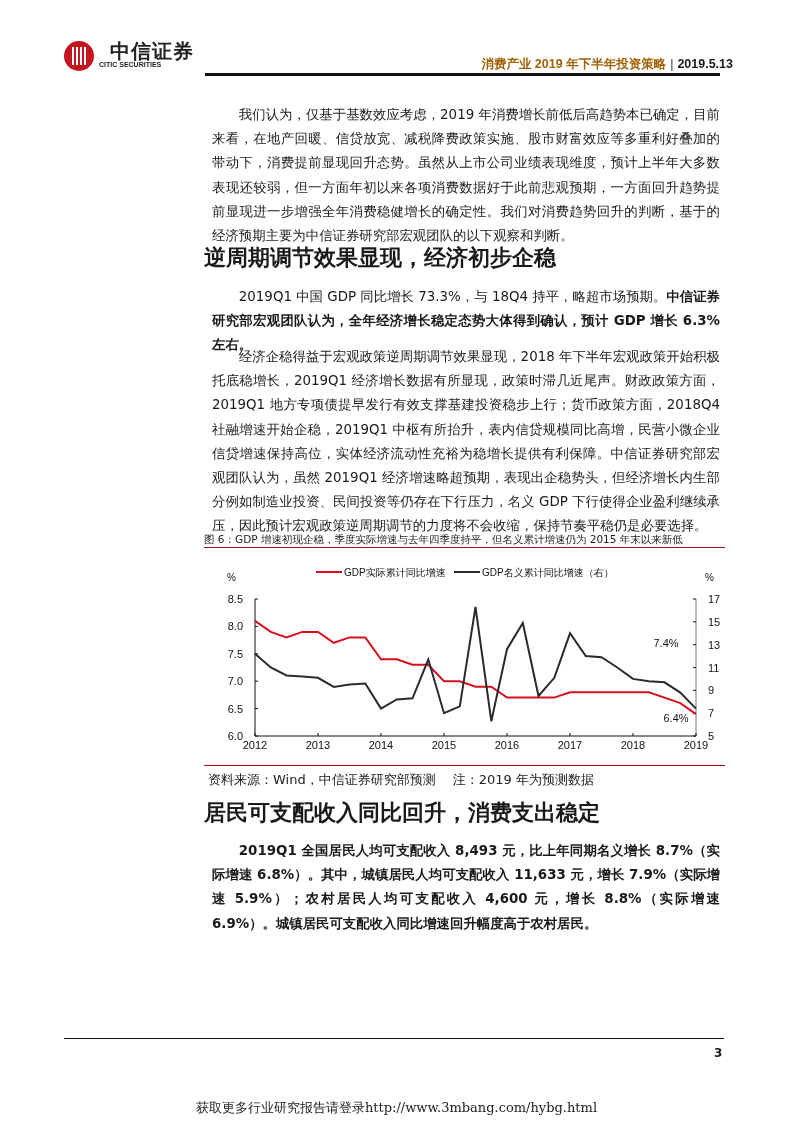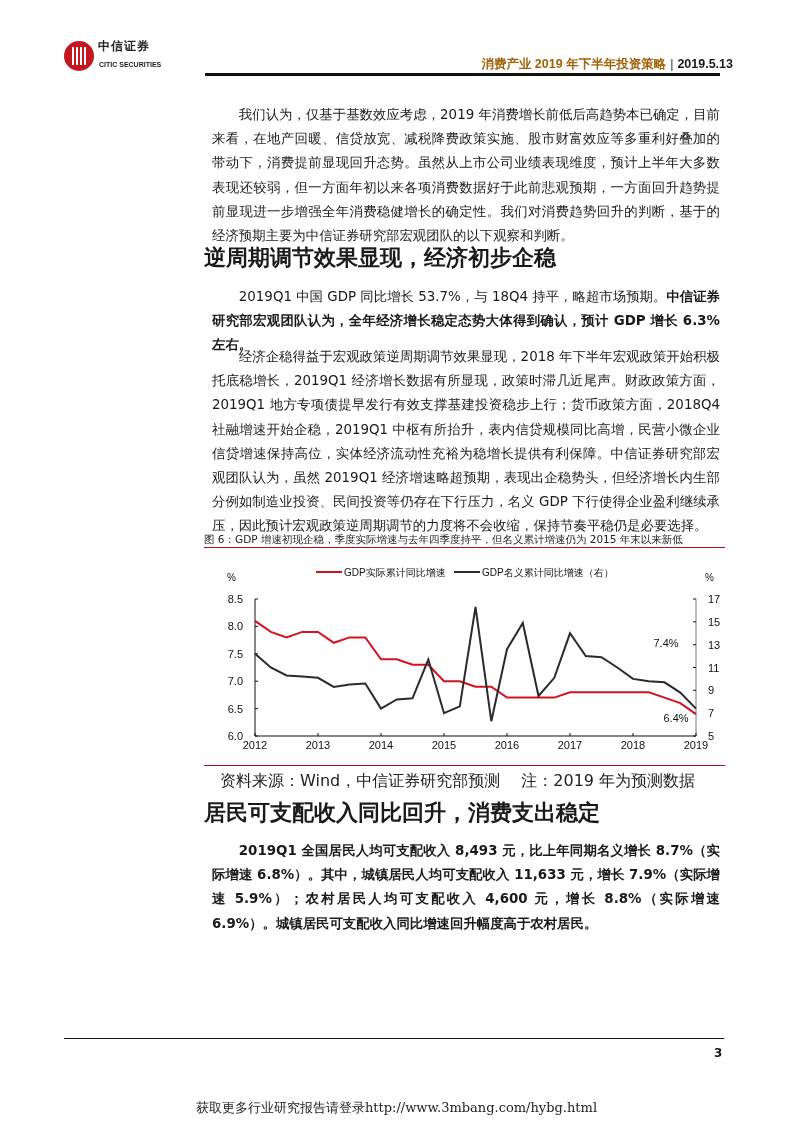--- a/index.html
+++ b/index.html
@@ -3,36 +3,36 @@
 <meta charset="utf-8">
 <style>
   html, body { margin:0; padding:0; }
   body { width:793px; height:1122px; background:#ffffff; position:relative; overflow:hidden;
          font-family:"DejaVu Sans","Liberation Sans",sans-serif; color:#1a1a1a; }
   .abs { position:absolute; }
   
   .logo { left:64px; top:38px; width:110px; height:36px; }
   .logo-circle { position:absolute; left:0; top:3px; width:30px; height:30px; border-radius:50%; background:#c4161c; }
   .logo-circle span { position:absolute; top:6px; width:2px; height:18px; background:#fff; }
-  .logo-cn { position:absolute; left:34px; top:0px; font-size:12px; font-weight:bold; color:#222; letter-spacing:1px; white-space:nowrap; }
+  .logo-cn { position:absolute; left:46px; top:0px; font-size:20px; font-weight:bold; color:#222; letter-spacing:1px; white-space:nowrap; }
   .logo-en { position:absolute; left:35px; top:23px; font-size:7px; color:#222; font-family:"Liberation Sans",sans-serif; font-weight:bold; white-space:nowrap; }
   .hdr-title { right:60px; top:56px; font-size:12.5px; font-weight:bold; white-space:nowrap; font-family:"Liberation Sans",sans-serif; }
   .hdr-title .red { color:#a16207; }
   .hdr-title .sep { color:#333; font-weight:normal; margin:0 4px; }
   .hdr-rule { left:205px; top:73px; width:515px; height:3px; background:#111; }
   
   .para { left:204px; width:524px; font-size:13.4px; line-height:24.2px; text-align:justify; }
   .para p { margin:8px; text-indent:2em; }
   .h2 { left:204px; font-size:22px; font-weight:bold; white-space:nowrap; }
   b.strong { font-weight:bold; }
   
   .fig-caption { left:204px; top:533px; font-size:10.5px; white-space:nowrap; color:#222; }
   .fig-rule { left:204px; top:547px; width:521px; height:1px; background:#a31515; }
   .fig-rule2 { left:204px; top:765px; width:521px; height:1px; background:#a31515; }
-  .fig-source { left:220px; top:771px; font-size:16px; white-space:nowrap; color:#222; }
+  .fig-source { left:208px; top:771px; font-size:13px; white-space:nowrap; color:#222; }
   .chart { left:200px; top:556px; width:540px; height:205px; }
   
   .foot-rule { left:64px; top:1038px; width:660px; height:1px; background:#111; }
   .page-num { left:714px; top:1046px; font-size:12px; font-weight:bold; }
   .promo { left:0; width:793px; top:1099px; text-align:center; font-size:13px; font-family:"DejaVu Serif","Liberation Serif",serif; color:#222; }
 </style>
 </head>
 <body>
 
 <div class="abs logo">
@@ -49,21 +49,21 @@
   <span class="red">消费产业 2019 年下半年投资策略</span><span class="sep">|</span><span>2019.5.13</span>
 </div>
 <div class="abs hdr-rule"></div>
 
 <div class="abs para" style="top:95px;">
   <p>我们认为，仅基于基数效应考虑，2019 年消费增长前低后高趋势本已确定，目前来看，在地产回暖、信贷放宽、减税降费政策实施、股市财富效应等多重利好叠加的带动下，消费提前显现回升态势。虽然从上市公司业绩表现维度，预计上半年大多数表现还较弱，但一方面年初以来各项消费数据好于此前悲观预期，一方面回升趋势提前显现进一步增强全年消费稳健增长的确定性。我们对消费趋势回升的判断，基于的经济预期主要为中信证券研究部宏观团队的以下观察和判断。</p>
 </div>
 
 <div class="abs h2" style="top:243px;">逆周期调节效果显现，经济初步企稳</div>
 <div class="abs para" style="top:277px;">
-  <p><span>2019Q1 中国 GDP 同比增长 53.7%，与 18Q4 持平，略超市场预期。</span><b class="strong">中信证券研究部宏观团队认为，全年经济增长稳定态势大体得到确认，预计 GDP 增长 6.3%左右。</b></p>
+  <p><span>2019Q1 中国 GDP 同比增长 73.3%，与 18Q4 持平，略超市场预期。</span><b class="strong">中信证券研究部宏观团队认为，全年经济增长稳定态势大体得到确认，预计 GDP 增长 6.3%左右。</b></p>
 </div>
 <div class="abs para" style="top:337px;">
   <p>经济企稳得益于宏观政策逆周期调节效果显现，2018 年下半年宏观政策开始积极托底稳增长，2019Q1 经济增长数据有所显现，政策时滞几近尾声。财政政策方面，2019Q1 地方专项债提早发行有效支撑基建投资稳步上行；货币政策方面，2018Q4 社融增速开始企稳，2019Q1 中枢有所抬升，表内信贷规模同比高增，民营小微企业信贷增速保持高位，实体经济流动性充裕为稳增长提供有利保障。中信证券研究部宏观团队认为，虽然 2019Q1 经济增速略超预期，表现出企稳势头，但经济增长内生部分例如制造业投资、民间投资等仍存在下行压力，名义 GDP 下行使得企业盈利继续承压，因此预计宏观政策逆周期调节的力度将不会收缩，保持节奏平稳仍是必要选择。</p>
 </div>
 
 <div class="abs fig-caption">图 6：GDP 增速初现企稳，季度实际增速与去年四季度持平，但名义累计增速仍为 2015 年末以来新低</div>
 <div class="abs fig-rule"></div>
 
 <div class="abs chart">
   <svg id="chart-svg" width="540" height="205" viewBox="0 0 540 205">

